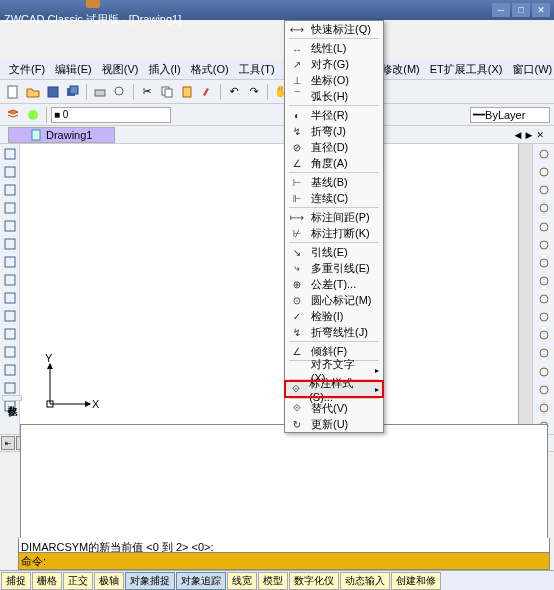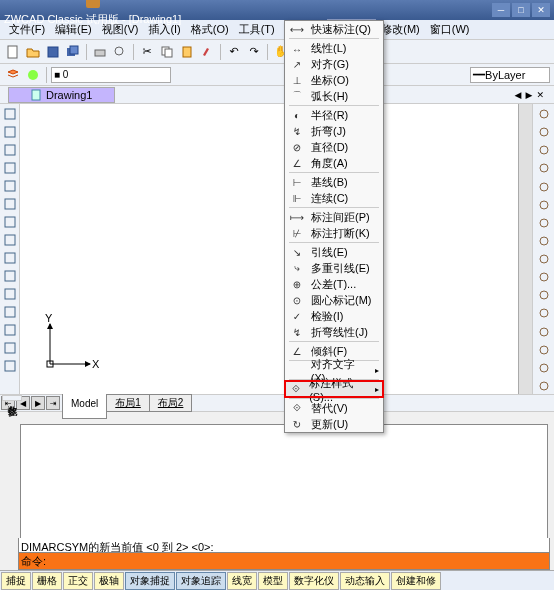--- a/index.html
+++ b/index.html
@@ -2,21 +2,21 @@
 <html><head>
 <meta charset="utf-8">
 <style>
 * { margin: 0; padding: 0; box-sizing: border-box; font-family: "Microsoft YaHei", SimSun, sans-serif; font-size: 11px; }
 body { background: #f0f0f0; width: 554px; height: 590px; overflow: hidden; position: relative; }
 .titlebar { background: linear-gradient(#5a7ab0, #3a5a90); color: #fff; height: 20px; display: flex; align-items: center; padding: 0 4px; justify-content: space-between; }
 .titlebar-left { display: flex; align-items: center; gap: 4px; flex-direction: column; }
 .app-icon { width: 14px; height: 14px; background: #c83; border-radius: 2px; }
 .win-btns { display: flex; gap: 2px; }
 .win-btn { width: 18px; height: 14px; background: #6a8ac0; color: #fff; display: flex; align-items: center; justify-content: center; font-size: 9px; cursor: pointer; }
-.menubar { background: #e8eef8; height: 20px; display: flex; align-items: center; padding: 0 4px; border-bottom: 1px solid #ccc; }
+.menubar { background: #e8eef8; height: 20px; display: flex; align-items: center; padding: 0 4px; border-bottom: 1px solid #ccc; margin-top: 40px; }
 .menu-item { padding: 2px 5px; cursor: pointer; white-space: nowrap; }
 .menu-item.active { background: #d0d8e8; border: 1px solid #8a9ac0; }
 .toolbar { background: #eef2f8; height: 24px; display: flex; align-items: center; padding: 0 4px; gap: 2px; border-bottom: 1px solid #ccc; }
 .tb-btn { width: 18px; height: 18px; display: flex; align-items: center; justify-content: center; cursor: pointer; border: 1px solid transparent; }
 .tb-sep { width: 1px; height: 16px; background: #bbb; margin: 0 2px; }
 .toolbar2 { background: #eef2f8; height: 22px; display: flex; align-items: center; padding: 0 4px; gap: 2px; border-bottom: 1px solid #ccc; }
 .layer-combo { background: #fff; border: 1px solid #aaa; width: 120px; height: 16px; padding: 0 2px; display: flex; align-items: center; font-size: 10px; }
 .bylayer { background: #fff; border: 1px solid #aaa; width: 80px; height: 16px; padding: 0 2px; font-size: 10px; display: flex; align-items: center; }
 .doc-tab { background: #eef2f8; height: 18px; display: flex; align-items: center; padding: 0 8px; border-bottom: 1px solid #ccc; }
 .doc-tab-item { display: flex; align-items: center; gap: 3px; padding: 1px 22px; background: #c4b5fd; border: 1px solid #aaa; }
@@ -26,21 +26,21 @@
 .canvas { flex: 1; background: #fff; position: relative; }
 .ucs { position: absolute; left: 20px; bottom: 20px; }
 .right-tools { width: 22px; background: #eef2f8; border-left: 1px solid #ccc; display: flex; flex-direction: column; align-items: center; gap: 2px; padding-top: 2px; }
 .right-scroll { width: 14px; background: #e0e0e0; border-left: 1px solid #aaa; }
 .tabs-bottom { background: #eef2f8; height: 18px; display: flex; align-items: center; border-top: 1px solid #ccc; border-bottom: 1px solid #ccc; }
 .tab-nav { display: flex; }
 .tab-nav-btn { width: 14px; height: 14px; border: 1px solid #888; background: #ddd; display: flex; align-items: center; justify-content: center; font-size: 8px; margin-left: 1px; }
 .model-tab { padding: 9px 8px; background: #fff; border: 1px solid #888; margin-left: 2px; font-size: 10px; }
 .layout-tab { padding: 1px 8px; border: 1px solid #888; margin-left: -1px; background: #eee; font-size: 10px; text-decoration: underline; }
 .cmd-area { position: absolute; bottom: 38px; left: 18px; right: 4px; height: 40px; background: #fff; border: 1px solid #888; font-family: SimSun; font-size: 11px; padding: 2px; }
-.cmd-line { position: absolute; bottom: 20px; left: 18px; right: 4px; height: 18px; background: #f97316; border: 1px solid #888; padding: 1px 2px; font-size: 10px; }
+.cmd-line { position: absolute; bottom: 20px; left: 18px; right: 4px; height: 18px; background: #eab308; border: 1px solid #888; padding: 1px 2px; font-size: 10px; }
 .statusbar { position: absolute; bottom: 0; left: 0; right: 0; height: 20px; background: #e8eef8; border-top: 1px solid #aaa; display: flex; align-items: center; font-size: 10px; }
 .coord { padding: 0 4px; border-right: 1px solid #aaa; white-space: nowrap; }
 .status-btn { padding: 1px 4px; border: 1px solid #aaa; margin-left: 1px; background: #fef9c3; white-space: nowrap; font-size: 10px; }
 .status-btn.active { background: #cde; border-color: #68a; }
 .dropdown { position: absolute; top: 20px; left: 284px; width: 100px; background: #f8f8f8; border: 1px solid #888; box-shadow: 2px 2px 4px rgba(0,0,0,0.3); z-index: 100; }
 .dd-item { display: flex; align-items: center; height: 16px; padding: 0 4px; cursor: pointer; gap: 6px; }
 .dd-icon { width: 16px; height: 14px; display: flex; align-items: center; justify-content: center; color: #333; font-size: 10px; }
 .dd-sep { height: 1px; background: #ccc; margin: 1px 4px; }
 .dd-item.highlight { outline: 2px solid #e00; outline-offset: -1px; background: #e8e8e8; }
 .dd-arrow { margin-left: auto; font-size: 8px; }
@@ -64,20 +64,21 @@
 <div class="menubar" id="menubar">
     <div class="menu-item">文件(F)</div>
     <div class="menu-item">编辑(E)</div>
     <div class="menu-item">视图(V)</div>
     <div class="menu-item">插入(I)</div>
     <div class="menu-item">格式(O)</div>
     <div class="menu-item">工具(T)</div>
     <div class="menu-item">绘图(D)</div>
     <div class="menu-item active">标注(N)</div>
     <div class="menu-item">修改(M)</div>
+    <div class="menu-item">ET扩展工具(X)</div>
     <div class="menu-item">窗口(W)</div>
   </div>
 
 <div class="toolbar">
   <div class="tb-btn">
       <svg width="14" height="14">
         <rect x="2" y="1" width="9" height="12" fill="#fff" stroke="#666"></rect>
       </svg>
     </div>
   <div class="tb-btn">

